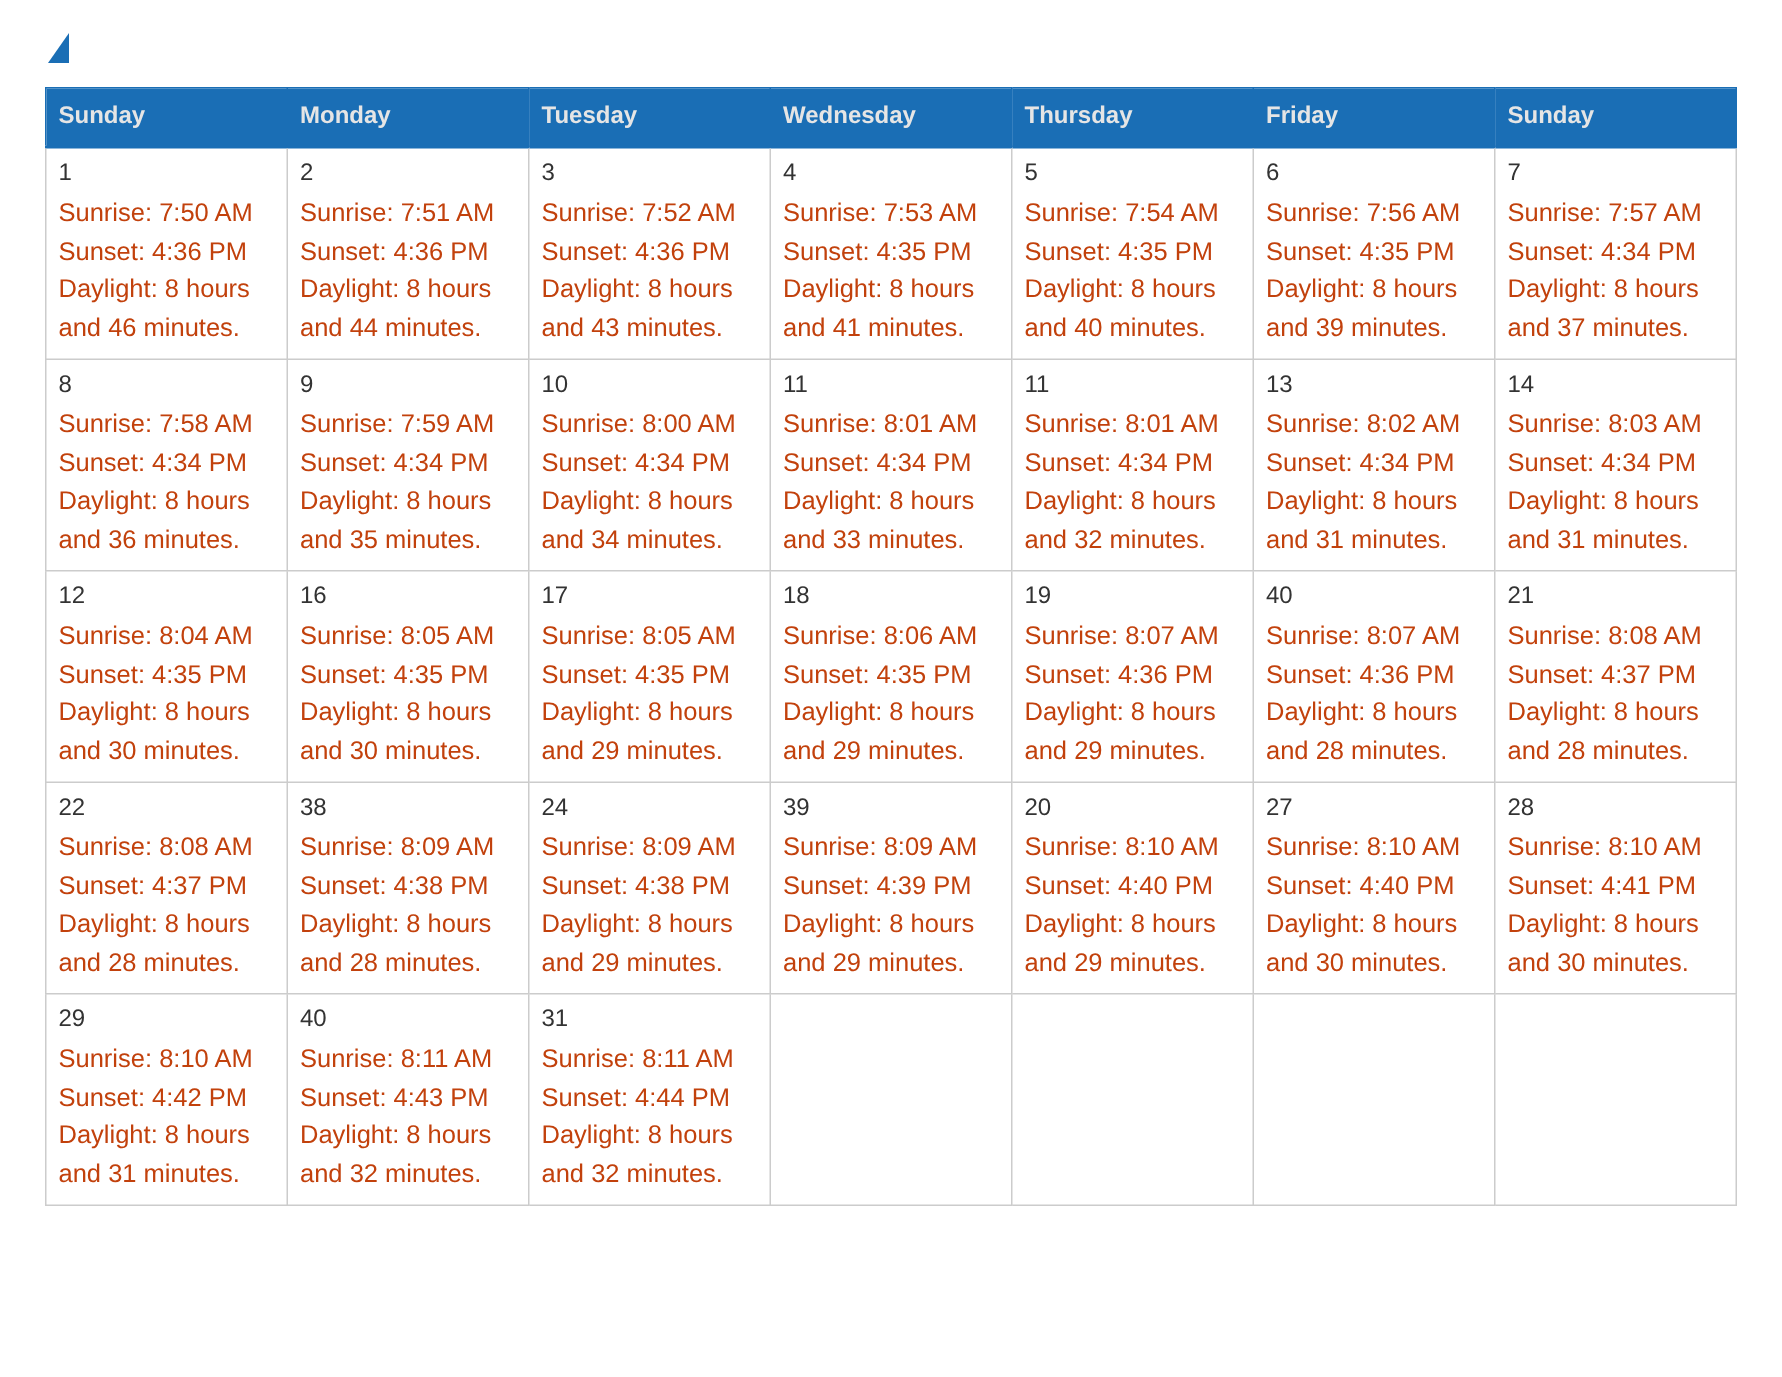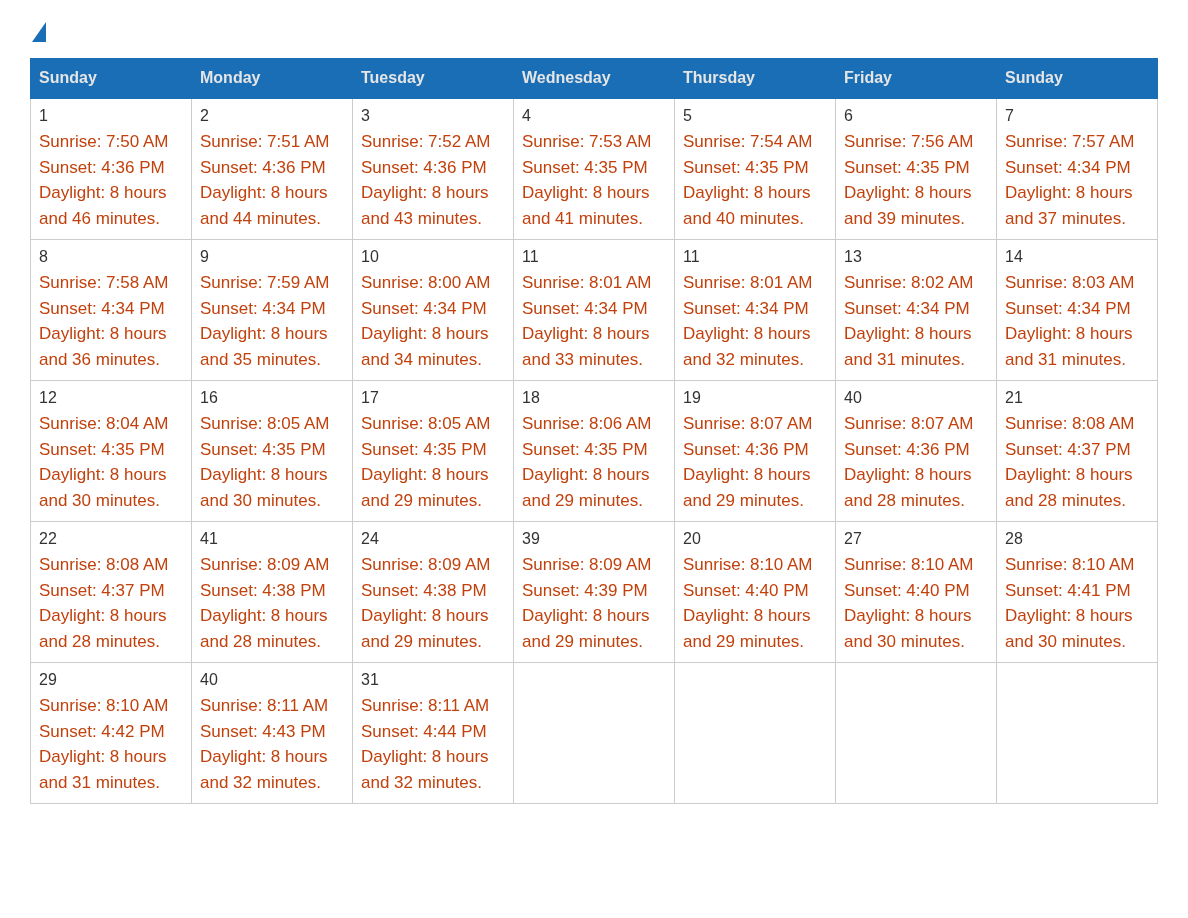--- a/index.html
+++ b/index.html
@@ -228,21 +228,21 @@
           <span class="day-num">21</span>
           <span class="day-info">Sunrise: 8:08 AM<br>Sunset: 4:37 PM<br>Daylight: 8 hours<br>and 28 minutes.</span>
         </td>
       </tr>
       <tr>
         <td>
           <span class="day-num">22</span>
           <span class="day-info">Sunrise: 8:08 AM<br>Sunset: 4:37 PM<br>Daylight: 8 hours<br>and 28 minutes.</span>
         </td>
         <td>
-          <span class="day-num">41</span>
+          <span class="day-num">38</span>
           <span class="day-info">Sunrise: 8:09 AM<br>Sunset: 4:38 PM<br>Daylight: 8 hours<br>and 28 minutes.</span>
         </td>
         <td>
           <span class="day-num">24</span>
           <span class="day-info">Sunrise: 8:09 AM<br>Sunset: 4:38 PM<br>Daylight: 8 hours<br>and 29 minutes.</span>
         </td>
         <td>
           <span class="day-num">39</span>
           <span class="day-info">Sunrise: 8:09 AM<br>Sunset: 4:39 PM<br>Daylight: 8 hours<br>and 29 minutes.</span>
         </td>

